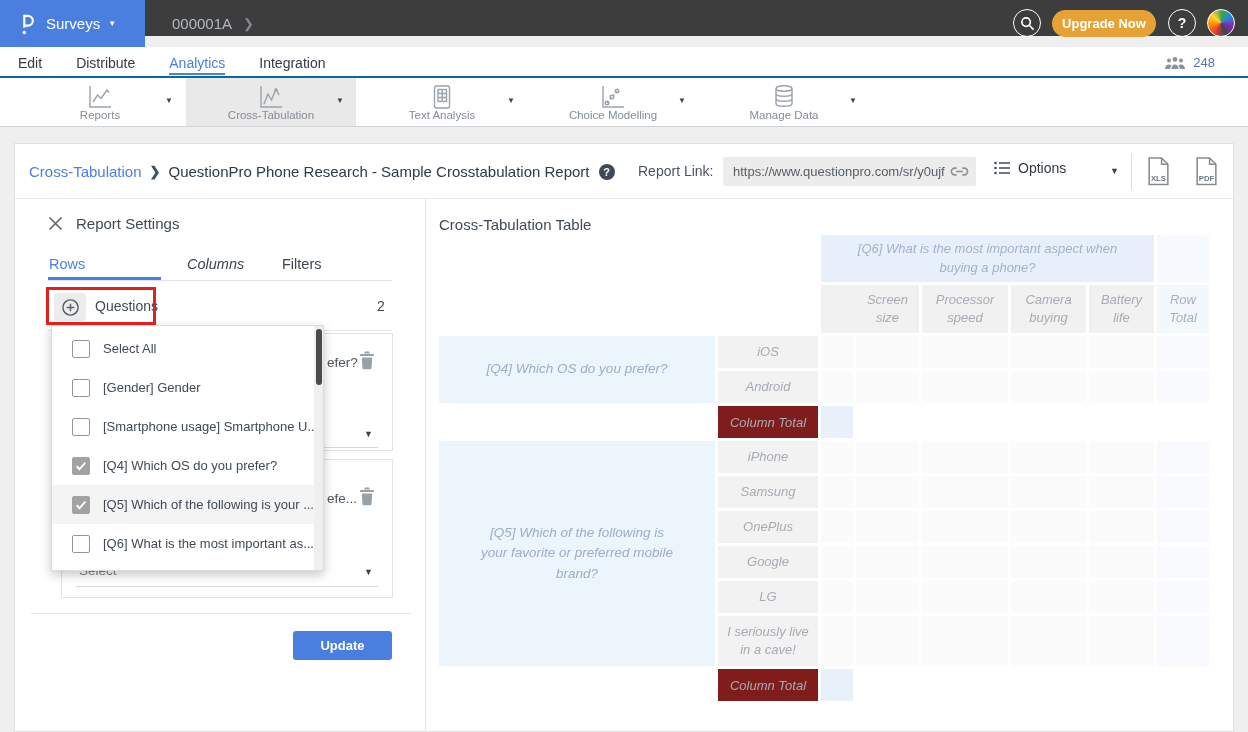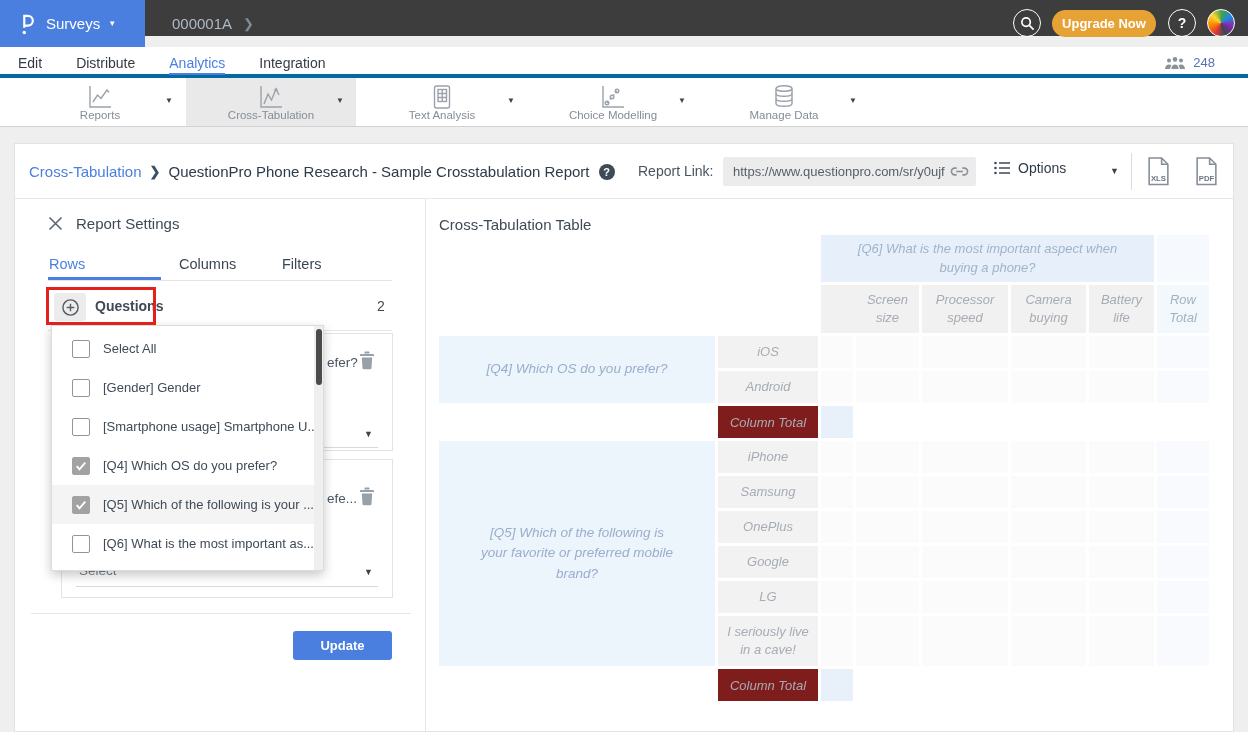--- a/index.html
+++ b/index.html
@@ -15,21 +15,21 @@
   .top-crumb { position:absolute; left:172px; top:0; height:47px; display:flex; align-items:center; }
   .top-crumb .sid { color:#aeb9c4; font-size:15px; }
   .top-crumb .sep { color:#828a93; font-size:13px; margin:0 11px; }
   .top-crumb .stitle { color:#f4f6f8; font-size:16px; }
   .circ-btn { position:absolute; top:9px; width:28px; height:28px; border:1.5px solid #fff; border-radius:50%; display:flex; align-items:center; justify-content:center; cursor:pointer; }
   .btn-upgrade { position:absolute; left:1052px; top:10px; width:104px; height:27px; background:#e7a235; border:none; border-radius:14px; color:#fff; font-size:13px; font-weight:bold; font-family:inherit; cursor:pointer; }
   .help-q { color:#fff; font-size:14px; font-weight:bold; }
   .avatar { position:absolute; left:1207px; top:9px; width:28px; height:28px; border:1.5px solid #fff; border-radius:50%; background:conic-gradient(from 210deg,#e53935,#fb8c00,#fdd835,#43a047,#1e88e5,#8e24aa,#37474f,#e53935); cursor:pointer; }
 
   
-  .navbar { position:absolute; left:0; top:47px; width:1248px; height:31px; background:#fff; border-bottom:4px solid #0369a1; }
+  .navbar { position:absolute; left:0; top:47px; width:1248px; height:31px; background:#fff; border-bottom:2px solid #0369a1; }
   .nav-items { position:absolute; left:18px; top:0; height:31px; display:flex; gap:34px; align-items:center; }
   .nav-item { font-size:14px; color:#333b46; cursor:pointer; }
   .nav-item.active { color:#4a7fe0; border-bottom:2px solid #4a7fe0; padding-bottom:2px; margin-bottom:-4px; }
   .nav-right { position:absolute; right:33px; top:0; height:31px; display:flex; align-items:center; gap:8px; cursor:pointer; }
   .nav-right .cnt { font-size:13px; color:#5272b0; }
 
   
   .toolbar { position:absolute; left:0; top:78px; width:1248px; height:49px; background:#fff; border-bottom:1px solid #d2d2d2; }
   .tb-item { position:absolute; top:0; width:170px; height:48px; cursor:pointer; }
   .tb-item.active { background:#e9e9e9; }
@@ -61,21 +61,21 @@
   .left-panel { position:absolute; left:0; top:55px; width:411px; bottom:0; border-right:1px solid #e5e5e5; }
   .close-x { position:absolute; left:33px; top:17px; cursor:pointer; }
   .rs-title { position:absolute; left:61px; top:16px; font-size:15px; color:#3f4a56; }
   .tab { position:absolute; top:57px; font-size:14.5px; cursor:pointer; color:#3c4653; }
   .tab.active { color:#4a7fe0; }
   .tab-ul-blue { position:absolute; left:33px; top:78px; width:113px; height:3px; background:#4a7fe0; }
   .tab-ul-gray { position:absolute; left:33px; top:81px; width:344px; height:1px; background:#e3e3e3; }
   .q-row-line { position:absolute; left:33px; top:131px; width:344px; height:1px; background:#e8e8e8; }
   .red-box { position:absolute; left:31px; top:88px; width:110px; height:38px; border:3px solid #e2211c; z-index:40; }
   .plus-btn { position:absolute; left:39px; top:94px; width:32px; height:28px; background:#ececec; border-radius:3px; display:flex; align-items:center; justify-content:center; cursor:pointer; }
-  .q-label { position:absolute; left:80px; top:99px; font-size:14px; color:#3f4a56; cursor:pointer;font-weight:bold; }
+  .q-label { position:absolute; left:80px; top:99px; font-size:14px; color:#3f4a56; cursor:pointer; }
   .q-count { position:absolute; left:362px; top:99px; font-size:14px; color:#3f4a56; }
 
   .qcard { position:absolute; left:46px; width:332px; background:#fff; border:1px solid #e3e3e3; z-index:10; }
   .qcard1 { top:134px; height:118px; }
   .qcard2 { top:260px; height:139px; }
   .qcard .frag { position:absolute; left:265px; font-size:13.5px; color:#4a5460; }
   .qcard .trash { position:absolute; left:297px; cursor:pointer; }
   .qcard .sel-caret { position:absolute; left:302px; font-size:9px; color:#3c434d; cursor:pointer; }
   .qcard .sel-line { position:absolute; left:14px; right:14px; height:1px; background:#d9d9d9; }
   .qcard .sel-txt { position:absolute; left:17px; font-size:13.5px; color:#77808a; }
@@ -262,21 +262,21 @@
 
   <div class="left-panel">
     <span class="close-x">
       <svg width="15" height="15" viewBox="0 0 15 15">
           <path d="M1.5 1.5l12 12M13.5 1.5l-12 12" stroke="#5c6570" stroke-width="1.6"></path>
         </svg>
     </span>
     <span class="rs-title">Report Settings</span>
 
     <span class="tab active" style="left:34px;">Rows</span>
-    <span class="tab" style="left:164px;">Columns</span>
+    <span class="tab" style="left:172px;font-style:italic;">Columns</span>
     <span class="tab" style="left:267px;">Filters</span>
     <div class="tab-ul-gray"></div>
     <div class="tab-ul-blue"></div>
 
     <div class="q-row-line"></div>
     <div class="plus-btn">
       <svg width="19" height="19" viewBox="0 0 20 20" fill="none" stroke="#565e68" stroke-width="1.5">
         <circle cx="10" cy="10" r="8"></circle>
           <path d="M10 6v8M6 10h8"></path>
       </svg>

